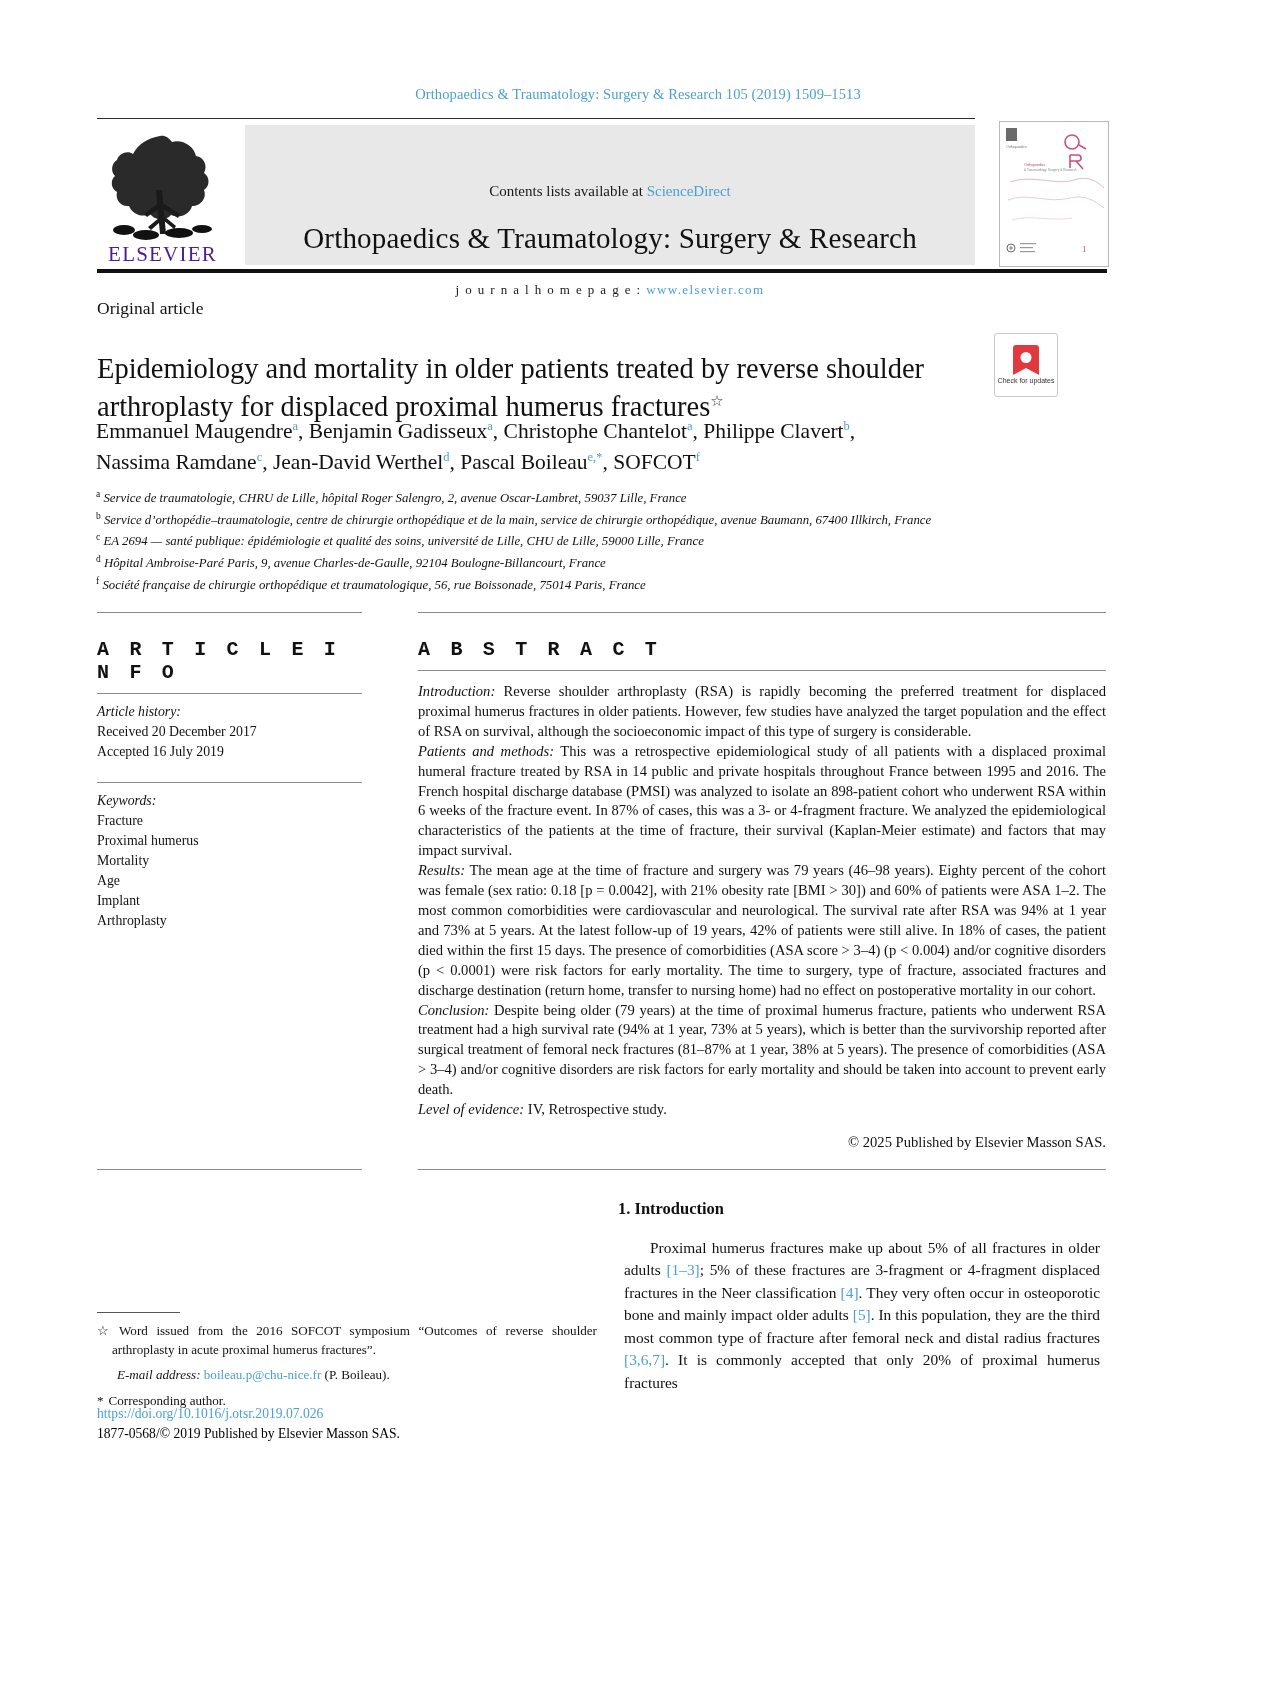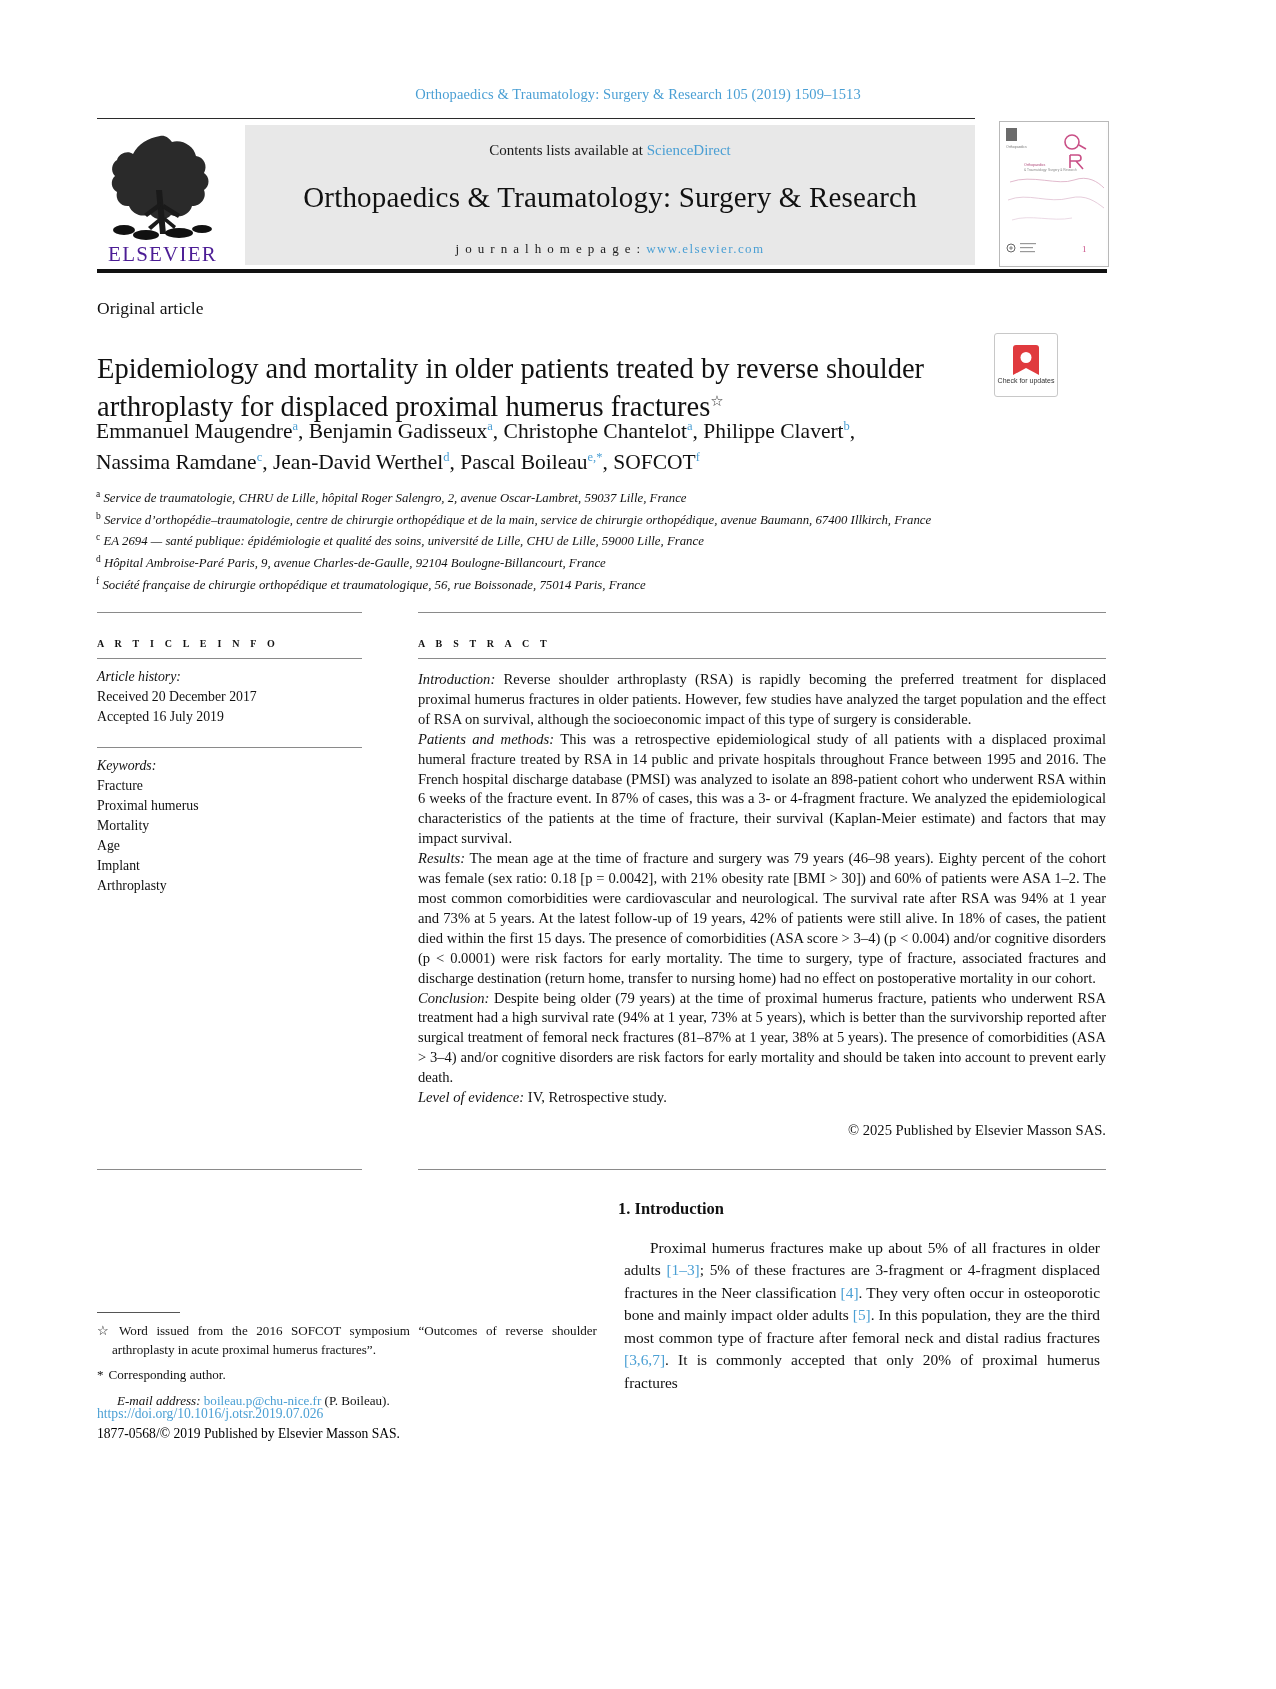--- a/index.html
+++ b/index.html
@@ -75,20 +75,21 @@
     top: 6px;
     width: 730px;
     height: 140px;
     background: #e8e8e8;
     text-align: center;
   }
   .contents-line {
     font-size: 15px;
     padding-top: 17px;
     color: #1a1a1a;
+    margin-top: 41px;
   }
   .contents-line .sd-link { color: #4a9fd4; }
   .journal-title {
     font-size: 29px;
     margin-top: 22px;
     color: #111111;
     letter-spacing: 0.2px;
   }
   .homepage-line {
     font-size: 13px;
@@ -208,24 +209,24 @@
   
   .info-col {
     position: absolute;
     top: 638px;
     left: 97px;
     width: 265px;
     font-size: 13.8px;
     color: #111;
   }
   .col-head {
-    font-size: 10px;
+    font-size: 20px;
     letter-spacing: 4.2px;
     font-weight: 700;
-    font-family: Liberation Serif, serif;
+    font-family: Liberation Mono, monospace;
   }
   .info-hr {
     border-top: 1px solid #8a8a8a;
     margin: 9px 0 8px 0;
   }
   .info-block { line-height: 1.45; }
   .info-block .ital { font-style: italic; }
 
   
   .abs-col {
@@ -460,28 +461,28 @@
   <div class="intro">
     <h2>1.  Introduction</h2>
     <p id="intro-para"><span>Proximal humerus fractures make up about 5% of all fractures in older adults </span><span class="ref">[1–3]</span><span>; 5% of these fractures are 3-fragment or 4-fragment displaced fractures in the Neer classification </span><span class="ref">[4]</span><span>. They very often occur in osteoporotic bone and mainly impact older adults </span><span class="ref">[5]</span><span>. In this population, they are the third most common type of fracture after femoral neck and distal radius fractures </span><span class="ref">[3,6,7]</span><span>. It is commonly accepted that only 20% of proximal humerus fractures</span></p>
   </div>
 
   <div class="footnotes">
     <div class="fn-rule"></div>
     <div class="fn fn-indent">
       <span class="marker">☆</span><span>Word issued from the 2016 SOFCOT symposium “Outcomes of reverse shoulder arthroplasty in acute proximal humerus fractures”.</span>
     </div>
-    <div class="fn fn-indent">
-      <span class="marker">*</span><span>Corresponding author.</span>
-    </div>
     <div class="fn" style="padding-left:20px;">
       <span style="font-style:italic;">E-mail address:</span>
       <span class="email-link">boileau.p@chu-nice.fr</span>
       <span>(P. Boileau).</span>
     </div>
+    <div class="fn fn-indent">
+      <span class="marker">*</span><span>Corresponding author.</span>
+    </div>
   </div>
 
   <div class="doi-block">
     <div class="doi-link">https://doi.org/10.1016/j.otsr.2019.07.026</div>
     <div>1877-0568/© 2019 Published by Elsevier Masson SAS.</div>
   </div>
 
 </div>
 
 </body></html>

